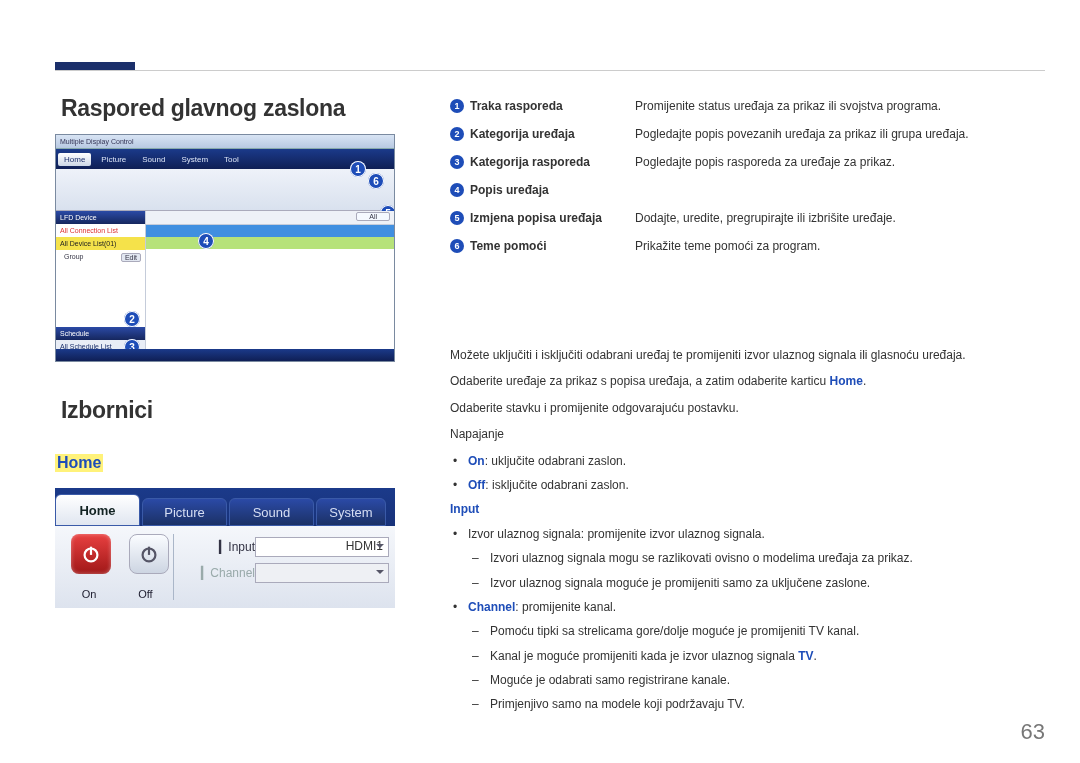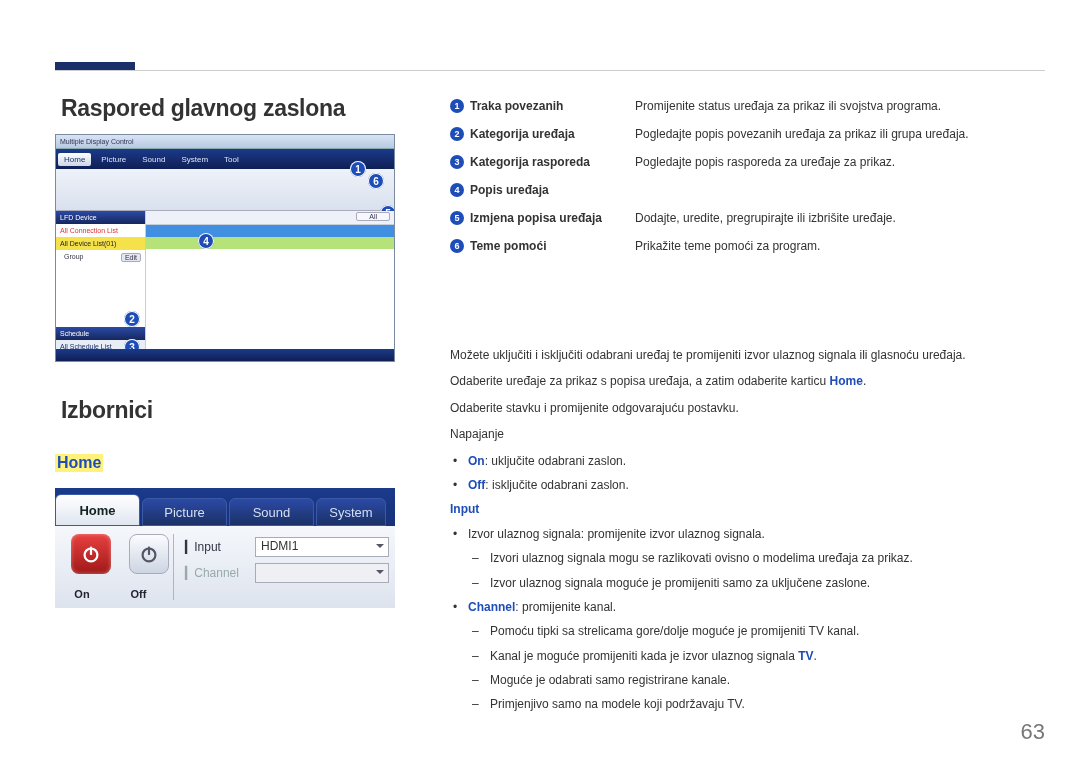--- a/index.html
+++ b/index.html
@@ -80,23 +80,23 @@
   .shot2-tabs { position:absolute; top:10px; left:0; right:0; height:28px; display:flex; align-items:flex-end;}
   .shot2-tab { flex:0 0 85px; height:28px; background:linear-gradient(#2b4aa6,#1b3166); color:#d6def3; font-size:13px; display:flex; align-items:center; justify-content:center; border-radius:6px 6px 0 0; margin-right:2px; border:1px solid #3a5aa8; }
   .shot2-tab.active { background:linear-gradient(#fff,#e0e6f0); color:#122; height:32px; margin-top:-4px; font-weight:600;}
   .shot2-panel { position:absolute; top:38px; left:0; right:0; bottom:0; background:linear-gradient(#f5f7fb,#dde3ee);}
   .pwr { width:40px; height:40px; border-radius:8px; display:inline-flex; align-items:center; justify-content:center; margin:8px 4px 0 10px; vertical-align:top;}
   .pwr.on { background:linear-gradient(#e84040,#a01818); box-shadow: inset 0 0 4px #fff6; }
   .pwr.off { background:linear-gradient(#fafcff,#cdd5e2); border:1px solid #aab; }
   .pwr svg { width:22px; height:22px; }
   .pwr-lbl { display:inline-block; width:42px; text-align:center; font-size:11px; color:#223; }
   .pwr-row { position:absolute; left:6px; top:0;}
-  .pwr-labels { position:absolute; left:0; top:58px;font-weight:bold;}
+  .pwr-labels { position:absolute; left:7px; top:58px;}
   .sep { position:absolute; left:118px; top:8px; bottom:8px; width:1px; background:#aab6c8;}
-  .fields { position:absolute; left:130px; top:8px; right:6px; }
+  .fields { position:absolute; left:130px; top:8px; right:6px;text-align:right; }
   .frow { display:flex; align-items:center; height:26px; }
   .frow .flab { width:70px; font-size:12px; color:#334; }
   .frow.dim .flab { color:#9aa; }
   .frow .fval { flex:1; height:20px; background:#fff; border:1px solid #aab; font-size:12px; padding:1px 5px; position:relative;}
   .frow .fval::after { content:""; position:absolute; right:4px; top:6px; border:4px solid transparent; border-top-color:#556; }
 
   
   .body-text { font-size:12px; line-height:1.7; }
   .body-text p { margin-bottom: 6px; }
   .blue { color:#1e4db8; font-weight:700; }
@@ -210,21 +210,21 @@
       </div>
     </div>
   </div>
 
   <div class="right-col">
 
     <div class="legend">
       <div class="legend-row">
         <div class="legend-left">
             <span class="legend-num">1</span>
-            <span>Traka povezanih</span>
+            <span>Traka rasporeda</span>
           </div>
         <div class="legend-desc">Promijenite status uređaja za prikaz ili svojstva programa.</div>
       </div>
       <div class="legend-row">
         <div class="legend-left">
             <span class="legend-num">2</span>
             <span>Kategorija uređaja</span>
           </div>
         <div class="legend-desc">Pogledajte popis povezanih uređaja za prikaz ili grupa uređaja.</div>
       </div>

